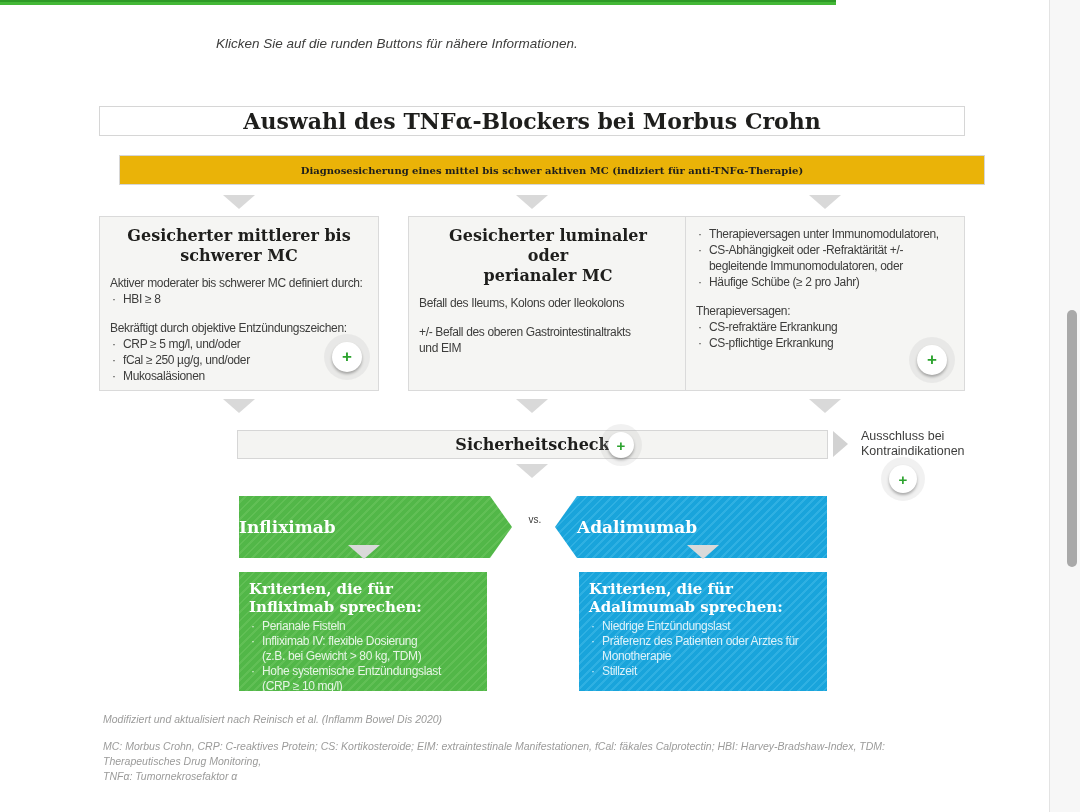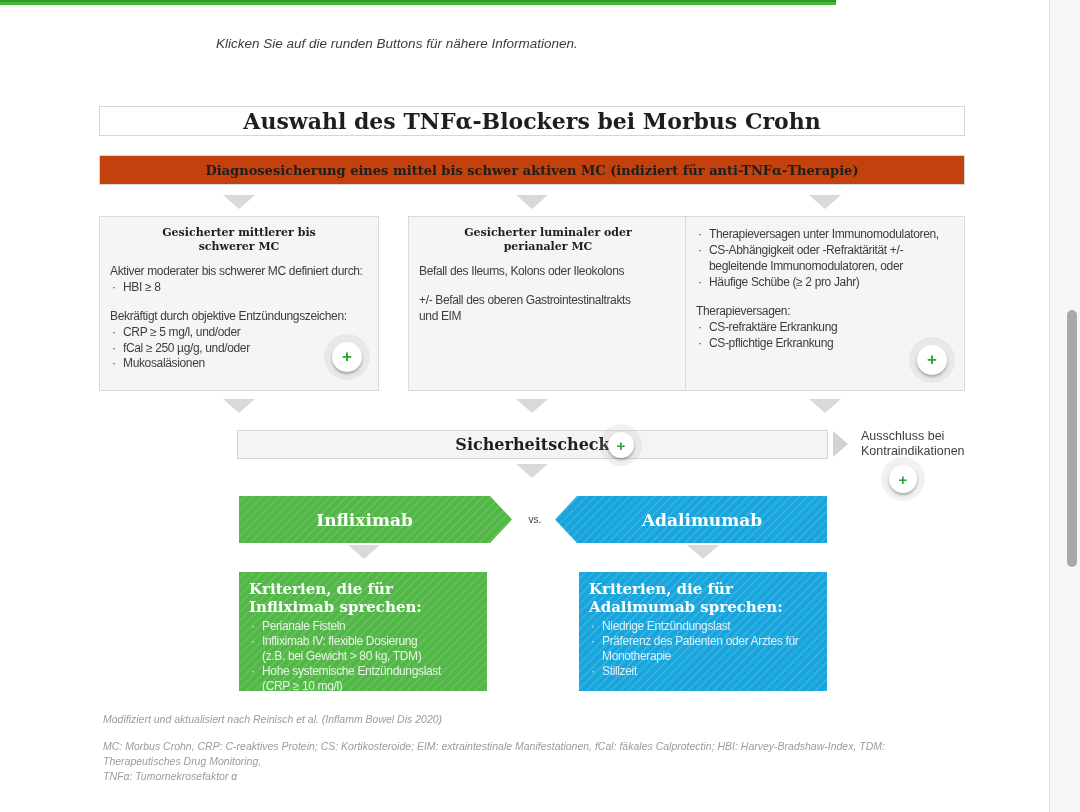--- a/index.html
+++ b/index.html
@@ -16,46 +16,46 @@
 
   
   .scroll-track { position:absolute; top:0; right:0; width:31px; height:812px; background:#f7f7f7; border-left:1px solid #e3e3e3; }
   .scroll-thumb { position:absolute; right:3px; top:310px; width:10px; height:257px; background:#a9a9a9; border-radius:6px; }
 
   .instruction { position:absolute; left:216px; top:36px; font-size:13.5px; font-style:italic; color:#3e3e3d; }
 
   .bar { position:absolute; left:99px; width:866px; height:30px; border:1px solid #d6d6d6;
          display:flex; align-items:center; justify-content:center; font-size:22px; }
   .title-box { top:106px; background:#fff; }
-  .diag-bar { top:155px; background:#c2410c; font-size:13px; }
+  .diag-bar { top:155px; background:#eab308; font-size:10px;margin-left:20px; }
 
   .tri-down { position:absolute; width:0; height:0; border-left:16px solid transparent; border-right:16px solid transparent; border-top:14px solid #d9d9d9; }
   .tri-right { position:absolute; width:0; height:0; border-top:13px solid transparent; border-bottom:13px solid transparent; border-left:15px solid #d2d2d2; }
 
   .col { position:absolute; top:216px; width:280px; height:175px; background:#f5f5f3; border:1px solid #dadada; }
-  .col-title { margin:9px auto 0; max-width:230px; text-align:center; font-size:11px; line-height:1.26; }
+  .col-title { margin:9px auto 0; max-width:230px; text-align:center; font-size:16px; line-height:1.26; }
   .col-body { margin-top:10px; padding:0 10px; font-size:12px; letter-spacing:-0.35px; line-height:1.33; color:#3d3d3c; }
   .bullet { display:flex; }
   .dot { flex:0 0 13px; width:13px; padding-left:2px; }
   .spacer { height:13px; }
 
   .plus { position:absolute; width:30px; height:30px; border:none; border-radius:50%; background:#fff;
           box-shadow:0 0 0 8px rgba(175,175,175,0.18), 0 2px 3px rgba(0,0,0,0.35);
           color:#2ca32e; font-size:17px; font-weight:bold; display:flex; align-items:center; justify-content:center;
           cursor:pointer; font-family:"Liberation Sans", sans-serif; }
   .plus-sm { width:26px; height:26px; font-size:15px; }
 
   .safety { position:absolute; left:237px; top:430px; width:591px; height:29px; background:#f4f4f2; border:1px solid #d6d6d6; }
   .safety-label { position:absolute; inset:0; display:flex; align-items:center; justify-content:center; font-size:16px; }
   .safety-plus { left:370px; top:1px; }
 
   .side-note { position:absolute; left:861px; top:429px; width:140px; font-size:12.5px; line-height:1.22; color:#3d3d3c; }
   .side-plus { position:absolute; left:889px; top:465px; width:28px; height:28px; }
 
-  .arrow { position:absolute; top:496px; height:47px; display:flex; align-items:center; justify-content:center;
+  .arrow { position:absolute; top:496px; height:62px; display:flex; align-items:center; 
            font-family:"DejaVu Serif", serif; font-weight:bold; font-size:17px; color:#fff; }
   .arrow-green { left:239px; width:273px; padding-right:22px;
     background:repeating-linear-gradient(135deg, #52b748 0 4px, #61bf55 4px 6px);
     clip-path:polygon(0 0, calc(100% - 22px) 0, 100% 50%, calc(100% - 22px) 100%, 0 100%); }
   .arrow-blue { left:555px; width:272px; padding-left:22px;
     background:repeating-linear-gradient(135deg, #19a4db 0 4px, #2fb0e2 4px 6px);
     clip-path:polygon(22px 0, 100% 0, 100% 100%, 22px 100%, 0 50%); }
   .vs { position:absolute; left:517px; top:496px; width:36px; height:47px; display:flex; align-items:center; justify-content:center;
         font-size:10px; color:#3d3d3c; }
 

